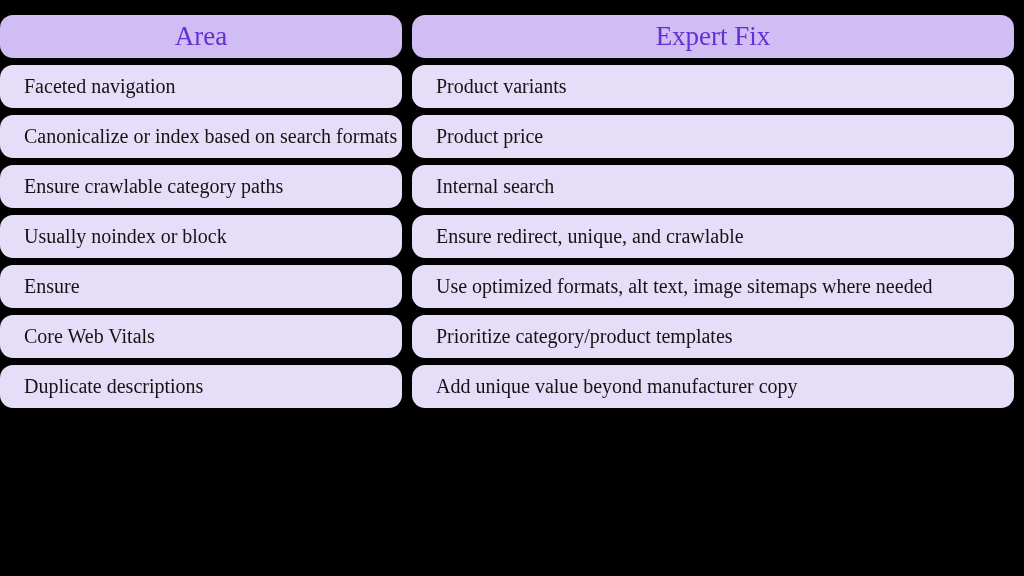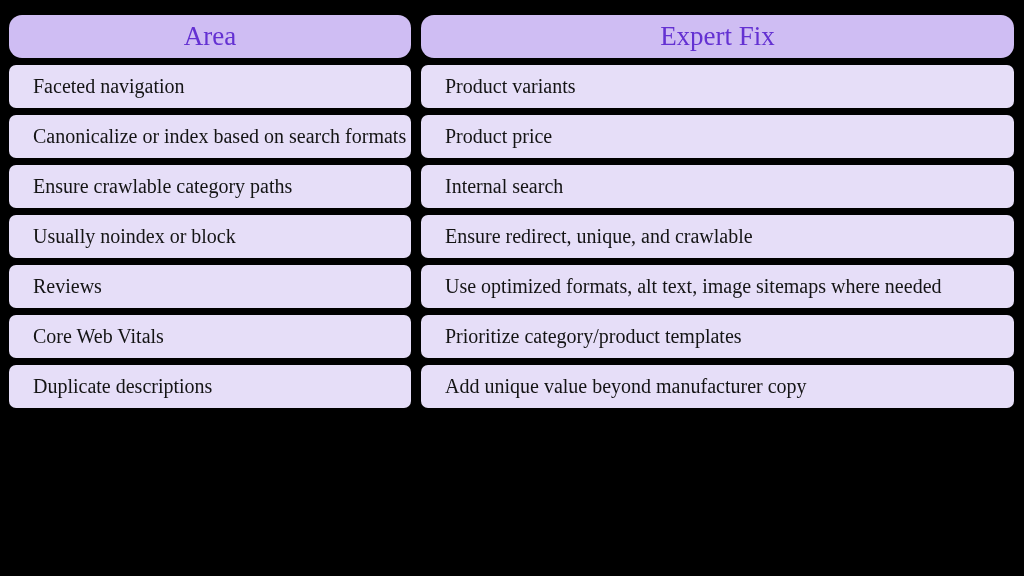--- a/index.html
+++ b/index.html
@@ -10,21 +10,21 @@
   body {
     width: 1024px;
     height: 576px;
     overflow: hidden;
     font-family: "Liberation Serif", "DejaVu Serif", serif;
   }
   .table-wrap {
     box-sizing: border-box;
     width: 1024px;
     height: 576px;
-    padding: 15px 10px 14px 9px;
+    padding: 15px 10px 14px 0;
     background: #000000;
   }
   .table {
     display: grid;
     grid-template-columns: 402px 1fr;
     column-gap: 10px;
     row-gap: 7px;
     width: 100%;
   }
   .cell {
@@ -40,21 +40,20 @@
     background: #cfbdf3;
     justify-content: center;
     font-size: 27px;
     color: #6431d2;
   }
   .cell.body {
     background: #e6def8;
     padding-left: 24px;
     font-size: 20px;
     color: #141414;
-    border-radius: 7px;
   }
 </style>
 </head>
 <body>
 
 <div class="table-wrap">
   <div class="table" id="seo-table">
     <div class="cell header">Area</div>
     <div class="cell header">Expert Fix</div>
 
@@ -66,21 +65,21 @@
 
   <div class="cell body">Product price</div>
 
   <div class="cell body">Ensure crawlable category paths</div>
 
   <div class="cell body">Internal search</div>
   <div class="cell body">Usually noindex or block</div>
 
   <div class="cell body">Ensure redirect, unique, and crawlable</div>
 
-  <div class="cell body">Reviews</div>
+  <div class="cell body">Ensure</div>
   <div class="cell body">Use optimized formats, alt text, image sitemaps where needed</div>
 
   <div class="cell body">Core Web Vitals</div>
   <div class="cell body">Prioritize category/product templates</div>
 
   <div class="cell body">Duplicate descriptions</div>
   <div class="cell body">Add unique value beyond manufacturer copy</div>
 </div>
 </div>
 

